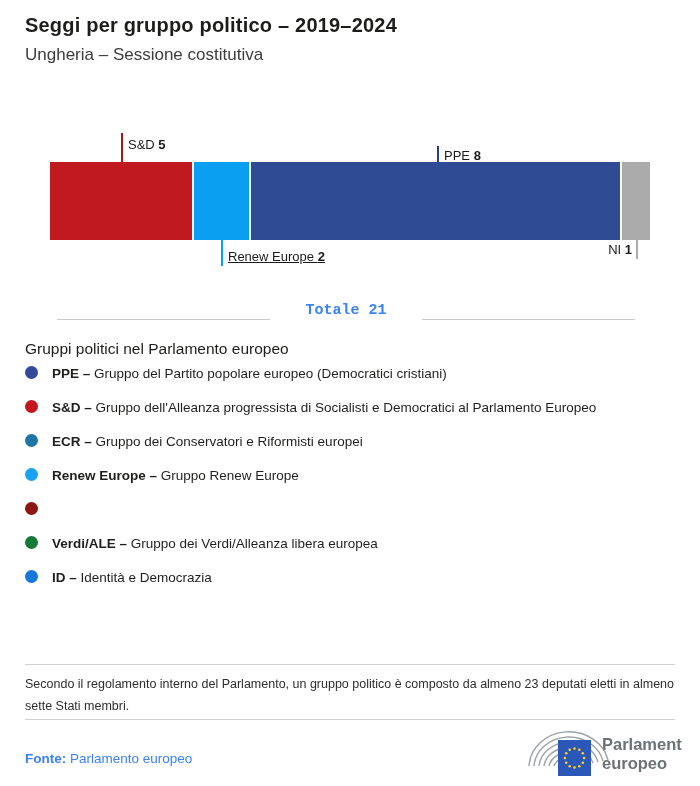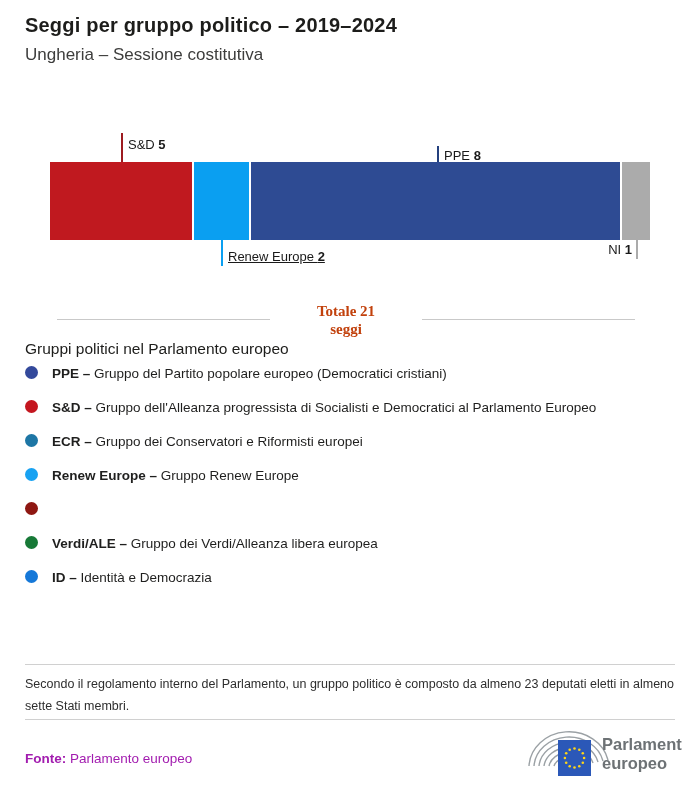--- a/index.html
+++ b/index.html
@@ -26,38 +26,38 @@
   .bar-label{position:absolute;font-size:13px;color:#1a1a1a;white-space:nowrap;}
   .bar-label b{font-weight:bold;}
   .lbl-sd{left:128px;top:137px;}
   .lbl-ppe{left:444px;top:148px;}
   .lbl-renew{left:228px;top:249px;text-decoration:underline;}
   .lbl-ni{left:566px;top:242px;width:66px;text-align:right;}
 
   
   .totale-row{position:absolute;left:57px;top:302px;width:578px;display:flex;}
   .totale-line{flex:1;height:1px;background:#c9c9c9;margin-top:17px;}
-  .totale-text{width:152px;text-align:center;font-family:Liberation Serif, serif;font-weight:bold;font-size:15px;color:#c2410c;line-height:18px;}
+  .totale-text{width:152px;text-align:center;font-family:Liberation Mono, monospace;font-weight:bold;font-size:15px;color:#3b82f6;line-height:18px;}
 
   
   .legend-heading{position:absolute;left:25px;top:340px;font-size:15.5px;font-weight:normal;color:#1d1d1b;}
   .legend{position:absolute;left:25px;top:366px;width:655px;}
   .legend-item{display:flex;align-items:flex-start;height:34px;}
   .dot{width:13px;height:13px;border-radius:50%;margin-right:14px;flex:0 0 13px;}
   .dot-ppe{background:#33499b;} .dot-sd{background:#c4161f;} .dot-ecr{background:#1d76a5;}
   .dot-renew{background:#18a2f2;} .dot-gue{background:#8e1712;} .dot-verdi{background:#177937;}
   .dot-id{background:#1578d8;} .dot-ni{background:#ababab;}
   .legend-text{font-size:13.5px;color:#1f1f1e;white-space:nowrap;}
   .legend-text b{font-weight:bold;}
 
   
   .rule{position:absolute;left:25px;width:650px;height:1px;background:#d0d0d0;}
   .rule-1{top:664px;} .rule-2{top:719px;}
   .footnote{position:absolute;left:25px;top:673px;width:655px;font-size:12.5px;line-height:22px;color:#2e2e2e;}
-  .fonte{position:absolute;left:25px;top:751px;font-size:13.5px;color:#a21caf;}
+  .fonte{position:absolute;left:25px;top:751px;font-size:13.5px;color:#3b82f6;}
   .fonte b{font-weight:bold;}
   .logo{position:absolute;right:18px;top:720px;width:168px;height:60px;}
 </style>
 </head>
 <body>
 
 <div id="page">
 
   <div class="title">Seggi per gruppo politico – 2019–2024</div>
   <div class="subtitle">Ungheria – Sessione costitutiva</div>
@@ -78,21 +78,20 @@
     <div class="bar-label lbl-renew"><span>Renew Europe</span> <b>2</b></div>
 
     <div class="callout-tick tick-ni"></div>
     <div class="bar-label lbl-ni"><span>NI</span> <b>1</b></div>
   </div>
 
   <div class="totale-row">
     <div class="totale-line"></div>
     <div class="totale-text">
       <div>Totale 21</div>
-      <div>seggi</div>
     </div>
     <div class="totale-line"></div>
   </div>
 
   <div class="legend-heading">Gruppi politici nel Parlamento europeo</div>
   <div class="legend">
     <div class="legend-item">
       <span class="dot dot-ppe"></span>
       <span class="legend-text"><b>PPE –</b> <span>Gruppo del Partito popolare europeo (Democratici cristiani)</span></span>
     </div>

